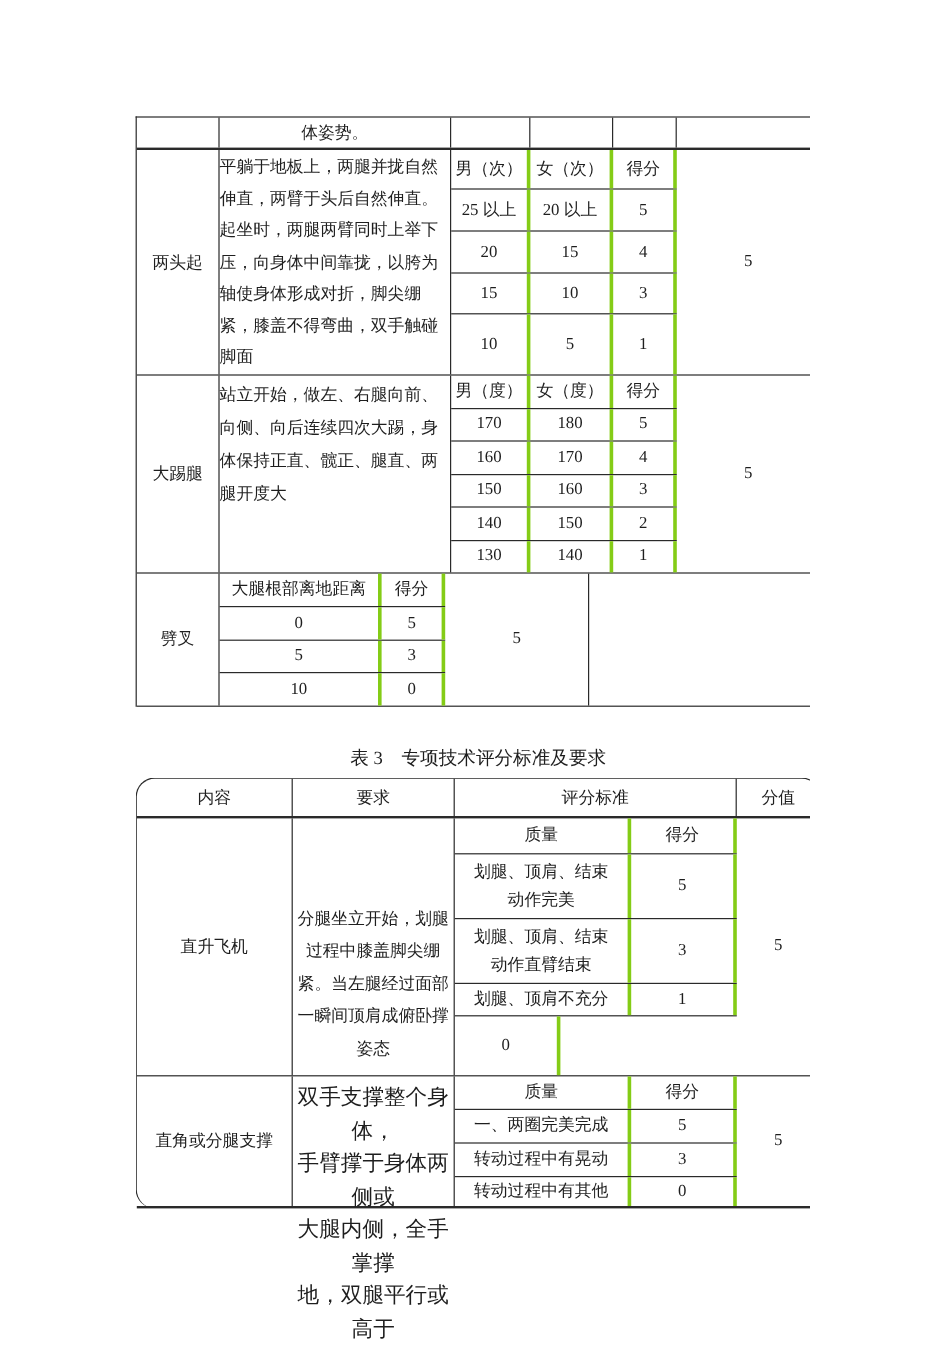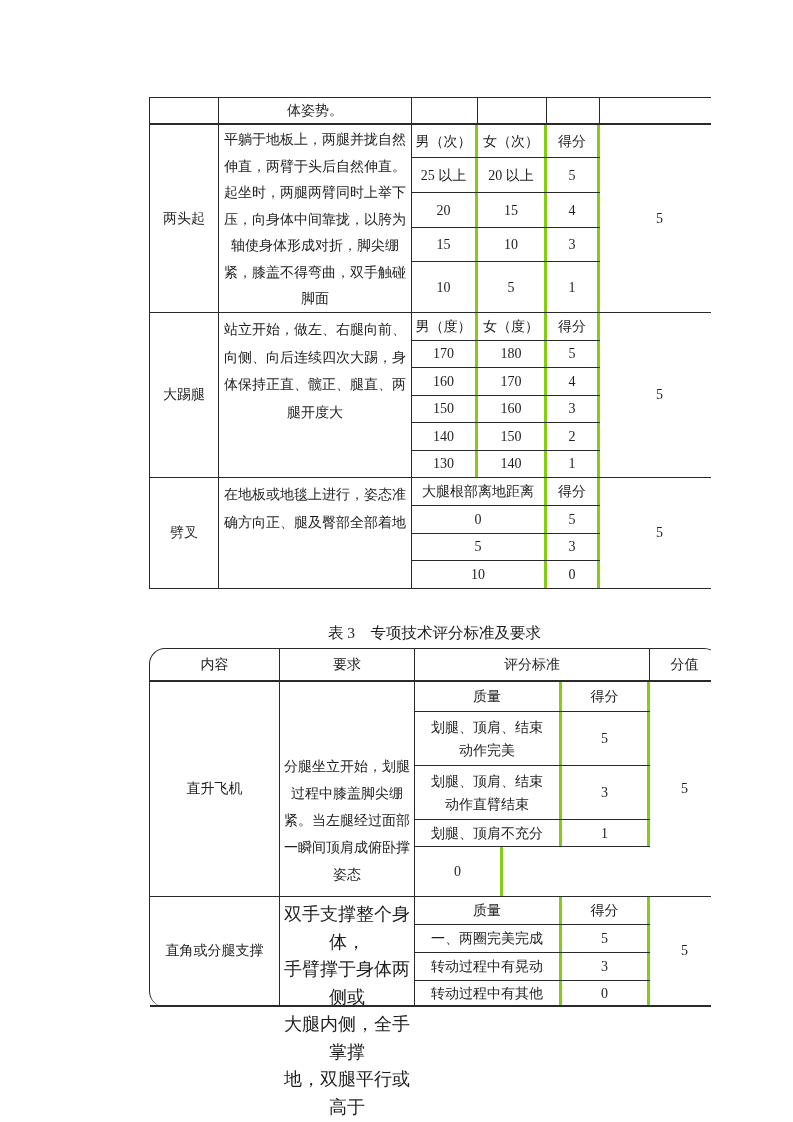--- a/index.html
+++ b/index.html
@@ -5,21 +5,20 @@
   * { box-sizing: border-box; margin: 0; padding: 0; }
   html, body { background: #ffffff; }
   .page {
     position: relative;
     width: 675px;
     height: 1122px;
     background: #ffffff;
     font-family: "Liberation Serif", "DejaVu Serif", serif;
     color: #1e1e1e;
     overflow: hidden;
-    margin-left: 36px;
   }
   .tbl {
     position: absolute;
     left: 113px;
     width: 571px;
     border-left: 1px solid #2a2a2a;
     border-top: 1px solid #2a2a2a;
   }
   .t1 { top: 97px; }
   .t3 { top: 648px; border-radius: 16px; }
@@ -58,21 +57,21 @@
     display: flex; align-items: center; justify-content: center;
     font-size: 14px; line-height: 23px; text-align: center;
     white-space: pre-line;
   }
 
   .ctr {
     display: flex; align-items: center; justify-content: center;
     font-size: 14px; text-align: center;
   }
   .desc {
-    font-size: 14px; line-height: 26.5px; text-align: center;
+    font-size: 14px; line-height: 26.5px; 
     white-space: pre-line; padding-top: 2px;
   }
   .desc-loose { line-height: 27.5px; padding-top: 3px; }
   .req-bottom {
     display: flex; flex-direction: column; justify-content: flex-end;
     padding-bottom: 8px; font-size: 14px; line-height: 27px;
     text-align: center; white-space: pre-line;
   }
   .req-top {
     display: flex; flex-direction: column; justify-content: flex-start;
@@ -179,22 +178,20 @@
           <div class="scell w-m">130</div>
           <div class="scell w-f">140</div>
           <div class="scell w-s">1</div>
         </div>
       </div>
       <div class="cell w-t ctr">5</div>
     </div>
 
     <div class="mrow h-r3">
       <div class="cell w-n ctr">劈叉</div>
-      <div class="cell w-d desc desc-loose">在地板或地毯上进行，姿态准
-确方向正、腿及臀部全部着地</div>
       <div class="sub w-sub1 even">
         <div class="srow">
           <div class="scell w-mf">大腿根部离地距离</div>
           <div class="scell w-s">得分</div>
         </div>
         <div class="srow">
           <div class="scell w-mf">0</div>
           <div class="scell w-s">5</div>
         </div>
         <div class="srow">

